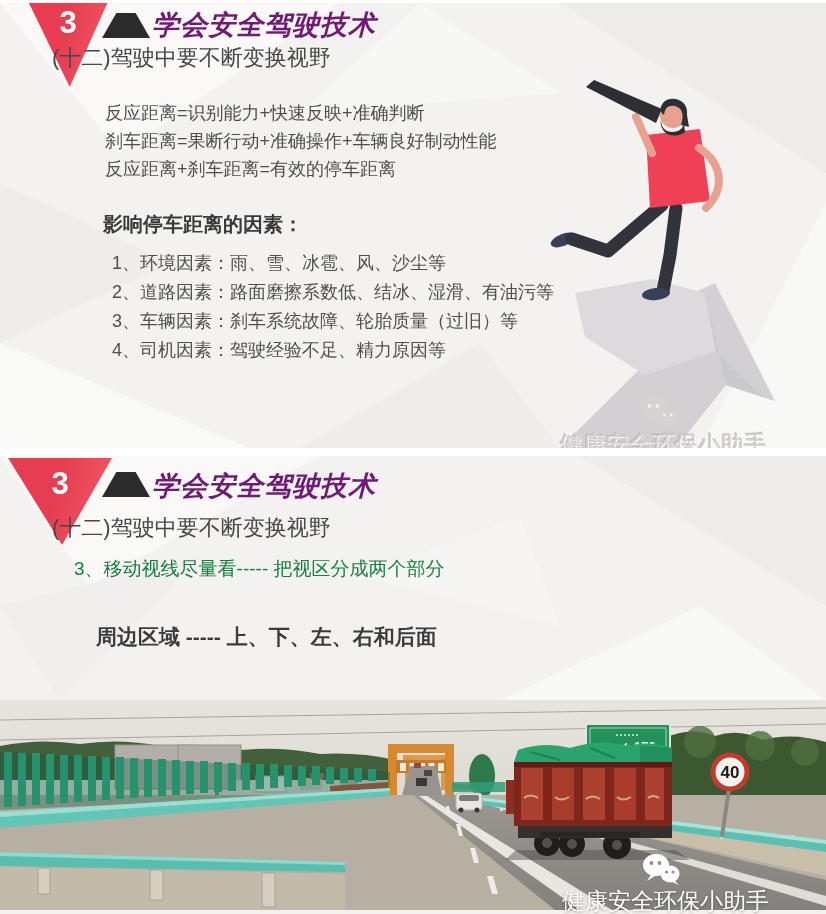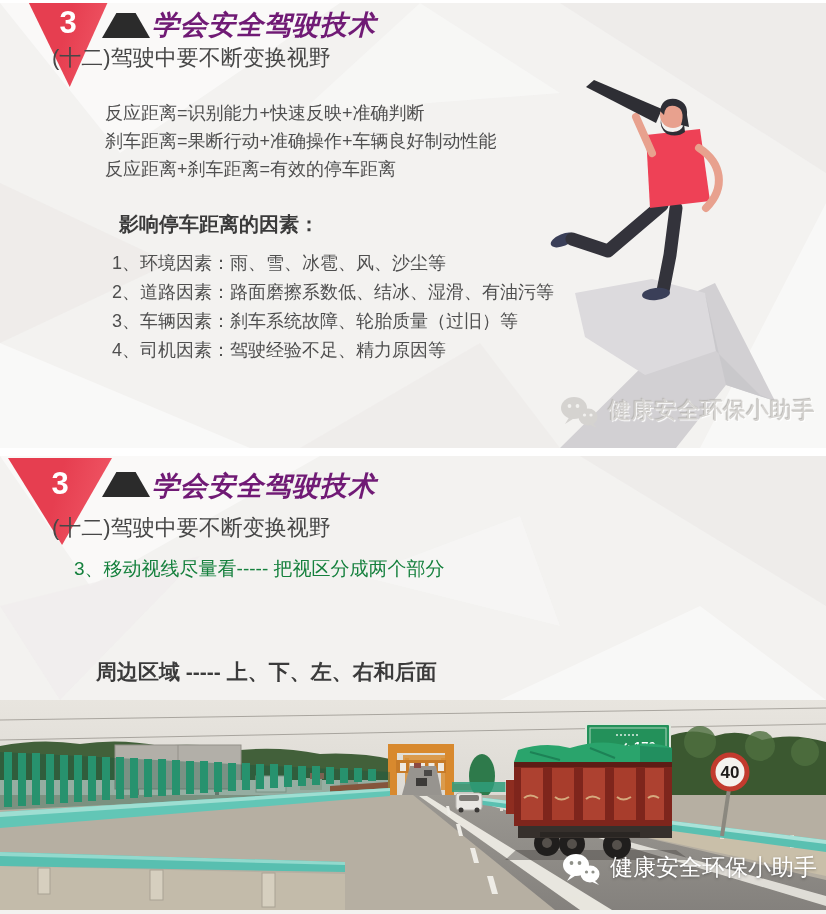--- a/index.html
+++ b/index.html
@@ -17,27 +17,27 @@
   .badge1{left:25px;top:-8px;width:86px;height:92px;}
   .badge1 span{margin-top:10px;}
   .badge2{left:8px;top:2px;width:104px;height:87px;}
   .badge2 span{margin-top:8px;}
   .trap{position:absolute;width:48px;height:25px;background:#2b2b2b;
         clip-path:polygon(30% 0,70% 0,100% 100%,0 100%);}
   .title{position:absolute;left:152px;font-size:27px;font-weight:bold;color:#701a75;
          letter-spacing:1px;white-space:nowrap;font-style:italic;}
   .subtitle{position:absolute;left:52px;font-size:22px;color:#474747;white-space:nowrap;}
   .formulas{position:absolute;left:105px;top:96px;font-size:18px;color:#4f4f4f;line-height:28px;}
-  .factors-heading{position:absolute;left:103px;top:208px;font-size:20px;font-weight:bold;color:#3a3a3a;margin-left:16px;}
+  .factors-heading{position:absolute;left:103px;top:208px;font-size:20px;font-weight:bold;color:#3a3a3a;}
   .factors{position:absolute;left:112px;top:246px;font-size:18px;color:#4f4f4f;line-height:29px;}
   .factors div{white-space:nowrap;}
   .sec-line{position:absolute;left:74px;top:100px;font-size:19px;color:#15803d;white-space:nowrap;}
-  .zone{position:absolute;left:96px;font-size:21px;font-weight:bold;color:#3b3b3b;white-space:nowrap;margin-top:35px;}
+  .zone{position:absolute;left:96px;font-size:21px;font-weight:bold;color:#3b3b3b;white-space:nowrap;}
   .photo{position:absolute;left:0;top:244px;width:826px;height:210px;}
-  .wm{position:absolute;display:flex;align-items:flex-start;white-space:nowrap;}
+  .wm{position:absolute;display:flex;align-items:center;white-space:nowrap;flex-direction:column;}
   .wm svg{margin-right:8px;}
   .wm1{left:560px;top:392px;color:#d4d2cf;font-size:23px;
        text-shadow:1px 1px 1px #ffffff,-1px -1px 1px #b7b5b2;}
   .wm1 .bub{fill:#d5d3d0;} .wm1 .eye{fill:#f2f1ef;}
   .wm2{left:562px;top:396px;color:#ffffff;font-size:23px;
        text-shadow:0 1px 3px rgba(0,0,0,.35);}
   .wm2 .bub{fill:#ffffff;} .wm2 .eye{fill:#8f9089;}
 </style>
 </head>
 <body>

